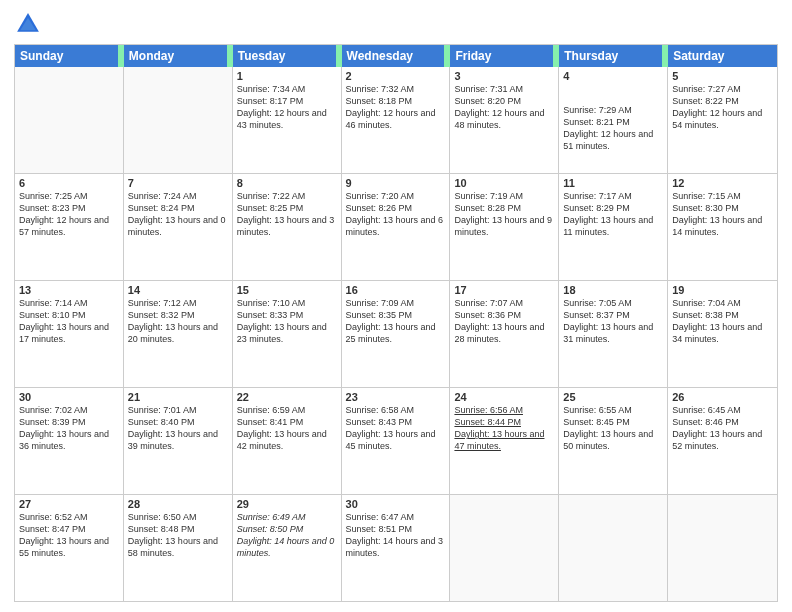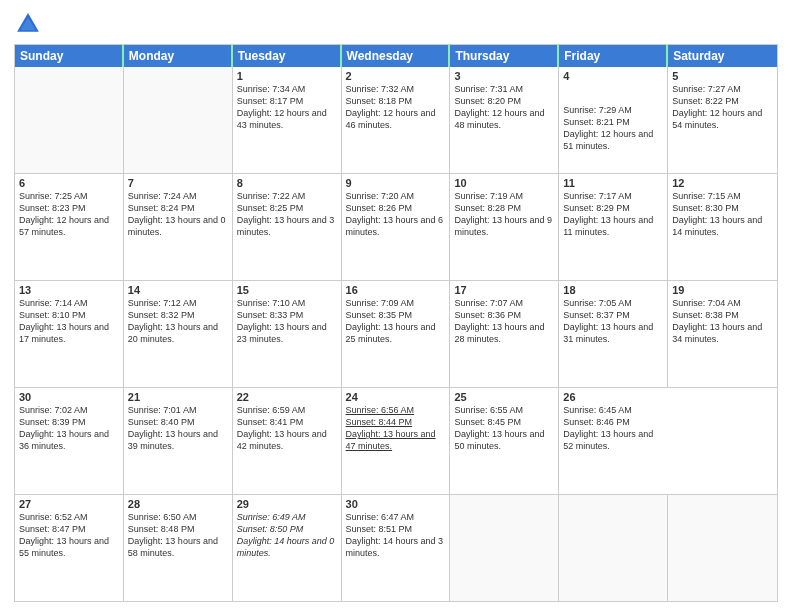--- a/index.html
+++ b/index.html
@@ -68,21 +68,21 @@
     .cal-header-row {
       display: grid;
       grid-template-columns: repeat(7, 1fr);
       background: #3a7bd5;
     }
     .cal-header-cell {
       color: #fff;
       font-size: 12px;
       font-weight: bold;
       padding: 4px 5px;
-      border-right: 2px solid #86efac;
+      border-right: 6px solid #86efac;
       text-align: left;
     }
     .cal-header-cell:last-child { border-right: none; }
     .cal-body {
       flex: 1;
       display: flex;
       flex-direction: column;
     }
     .cal-row {
       display: grid;
@@ -134,22 +134,22 @@
       <div class="title-location"></div>
     </div>
   </div>
 
   <div class="calendar">
     <div class="cal-header-row">
     <div class="cal-header-cell">Sunday</div>
         <div class="cal-header-cell">Monday</div>
         <div class="cal-header-cell">Tuesday</div>
         <div class="cal-header-cell">Wednesday</div>
+        <div class="cal-header-cell">Friday</div>
         <div class="cal-header-cell">Thursday</div>
-        <div class="cal-header-cell">Friday</div>
         <div class="cal-header-cell">Saturday</div>
       </div>
     <div class="cal-body">
     <div class="cal-row">
           <div class="cal-cell empty"></div>
           <div class="cal-cell empty"></div>
           <div class="cal-cell">
             <div class="day-num">1</div>
             <div class="cell-info" style="white-space: pre-line;">Sunrise: 7:34 AM
 Sunset: 8:17 PM
@@ -279,20 +279,26 @@
             <div class="day-num">21</div>
             <div class="cell-info" style="white-space: pre-line;">Sunrise: 7:01 AM
 Sunset: 8:40 PM
 Daylight: 13 hours and 39 minutes.</div>
           </div>
           <div class="cal-cell">
             <div class="day-num">22</div>
             <div class="cell-info" style="white-space: pre-line;">Sunrise: 6:59 AM
 Sunset: 8:41 PM
 Daylight: 13 hours and 42 minutes.</div>
+          </div>
+          <div class="cal-cell">
+            <div class="day-num">23</div>
+            <div class="cell-info" style="white-space: pre-line;">Sunrise: 6:58 AM
+Sunset: 8:43 PM
+Daylight: 13 hours and 45 minutes.</div>
           </div>
           <div class="cal-cell">
             <div class="day-num">24</div>
             <div class="cell-info" style="white-space: pre-line; text-decoration: underline;">Sunrise: 6:56 AM
 Sunset: 8:44 PM
 Daylight: 13 hours and 47 minutes.</div>
           </div>
           <div class="cal-cell">
             <div class="day-num">25</div>
             <div class="cell-info" style="white-space: pre-line;">Sunrise: 6:55 AM

